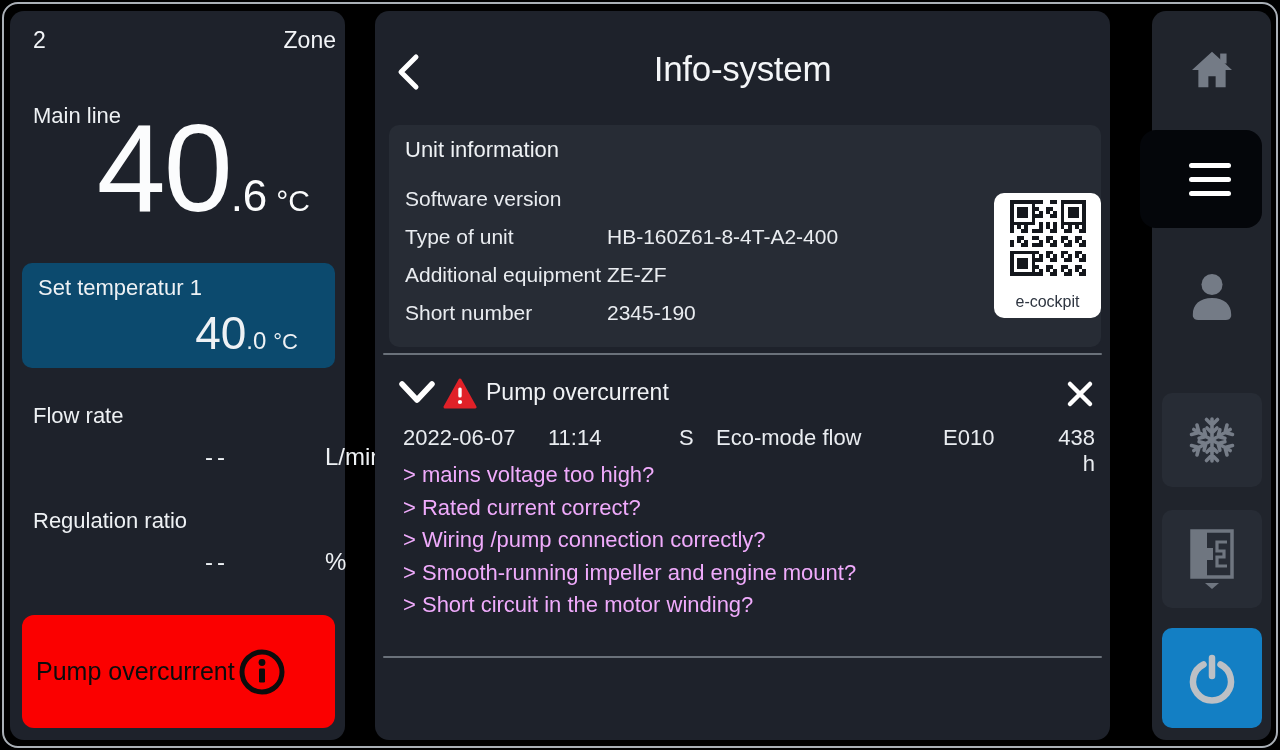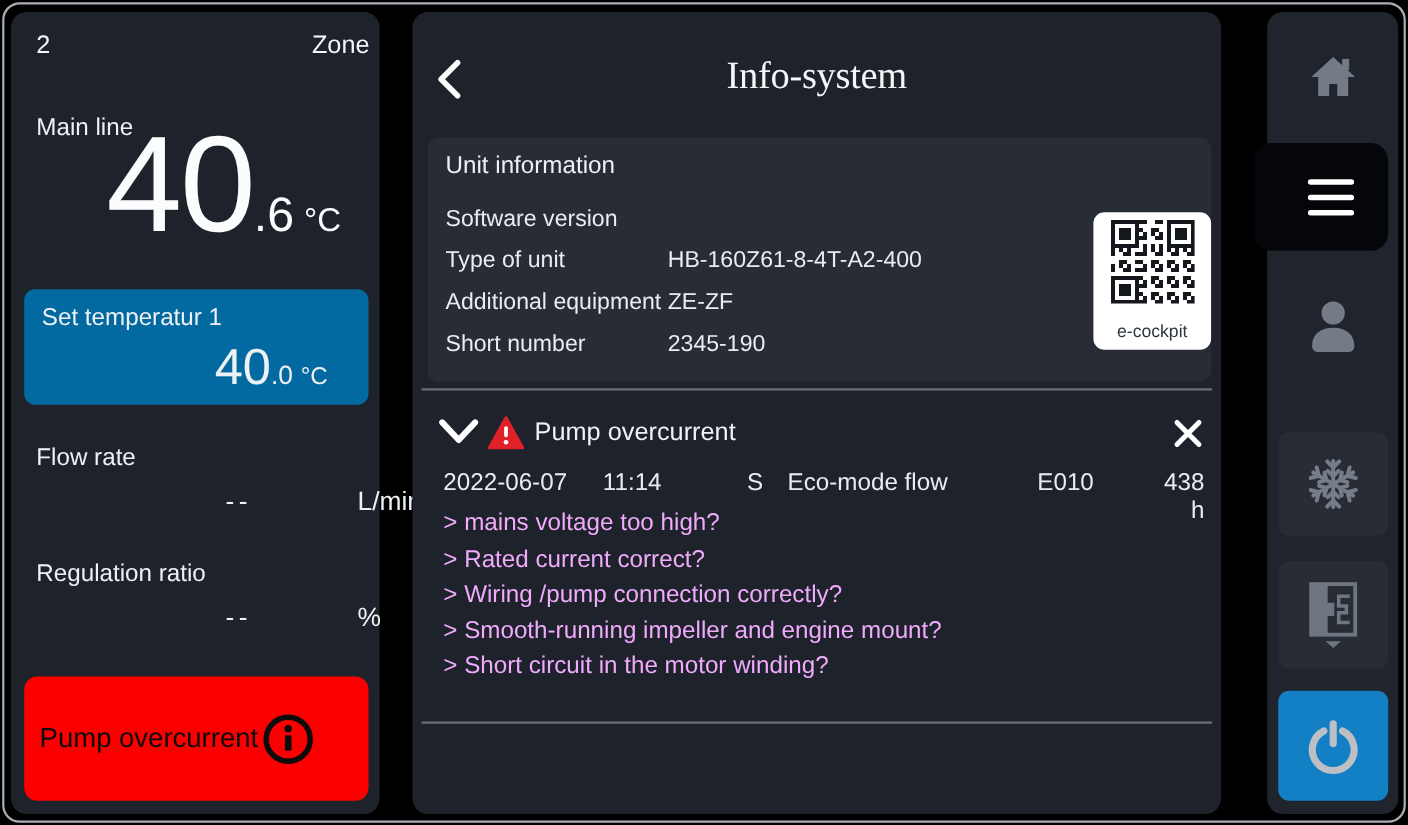--- a/index.html
+++ b/index.html
@@ -25,38 +25,38 @@
   
   #left-panel { left:10px; top:11px; width:335px; height:729px; }
   .zone-row { position:absolute; left:23px; right:9px; top:16px;
     display:flex; justify-content:space-between; font-size:23px; color:#f3f5f8; }
   .ml-label { position:absolute; left:23px; top:66px; font-size:22px; color:#eef1f4;margin-top:26px; }
   .big-temp { position:absolute; right:35px; top:100px; display:flex; align-items:baseline; color:#fbfcfd; }
   .big-temp .int { font-size:124px; line-height:0.92; letter-spacing:-2px; }
   .big-temp .dec { font-size:44px; }
   .big-temp .unit { font-size:30px; margin-left:9px; }
   .set-card { position:absolute; left:12px; top:252px; width:313px; height:105px;
-    background:#0369a1; border-radius:10px; }
+    background:#0c4a6e; border-radius:10px; }
   .set-card .label { position:absolute; left:16px; top:12px; font-size:22px; }
   .set-card .value { position:absolute; right:37px; bottom:12px; display:flex; align-items:baseline; }
   .set-card .int { font-size:46px; line-height:1; }
   .set-card .dec { font-size:24px; }
   .set-card .unit { font-size:22px; margin-left:7px; }
   .meas-label { position:absolute; left:23px; font-size:22px; }
   .meas-value { position:absolute; left:195px; font-size:24px; letter-spacing:4px; }
   .meas-unit  { position:absolute; left:270px; font-size:24px;margin-left:45px; }
   .alarm-banner { position:absolute; left:12px; top:604px; width:313px; height:113px;
     background:#fb0000; border-radius:12px; display:flex; align-items:center; cursor:pointer; }
   .alarm-banner .txt { color:#0c0c0c; font-size:25px; margin-left:14px; white-space:nowrap; }
   .alarm-banner svg { margin-left:2px; flex:none; }
   
   #info-panel { left:375px; top:11px; width:735px; height:729px; }
   .back-btn { position:absolute; left:20px; top:42px; width:34px; height:42px; cursor:pointer; }
   .info-title { position:absolute; left:0; right:0; top:38px; text-align:center;
-    font-size:35px; letter-spacing:-0.3px; color:#f4f6f8;font-family:Liberation Serif, serif; }
+    font-size:35px; letter-spacing:-0.3px; color:#f4f6f8; }
   .unit-card { position:absolute; left:14px; top:114px; width:712px; height:222px;
     background:#272c35; border-radius:10px; }
   .unit-card .card-title { position:absolute; left:16px; top:12px; font-size:22px; }
   .u-row { position:absolute; left:16px; font-size:21px; color:#e9ecf0; }
   .u-val { position:absolute; left:218px; font-size:21px; color:#e9ecf0; }
   .qr-card { position:absolute; right:0px; top:68px; width:107px; height:125px;
     background:#fff; border-radius:10px; }
   .qr-card .qr-box { position:absolute; left:50%; top:7px; transform:translateX(-50%); width:76px; height:76px; }
   .qr-card .qr-label { position:absolute; left:0; right:0; bottom:7px; text-align:center;
     font-size:16px; color:#2e3540;margin-top:26px; }

